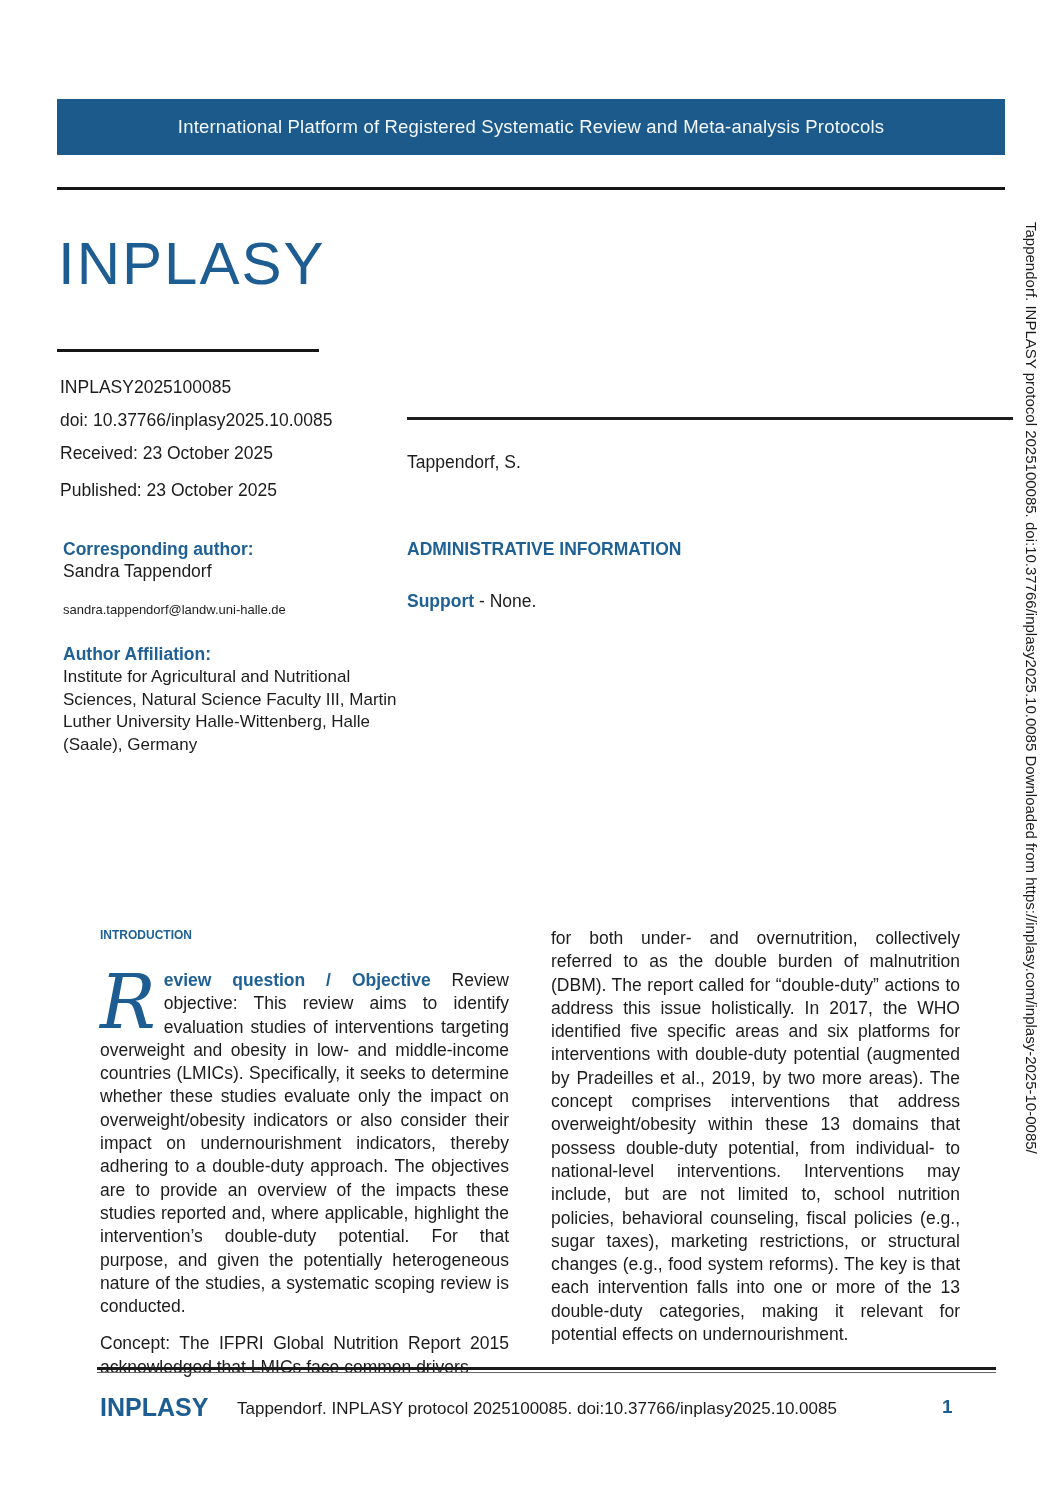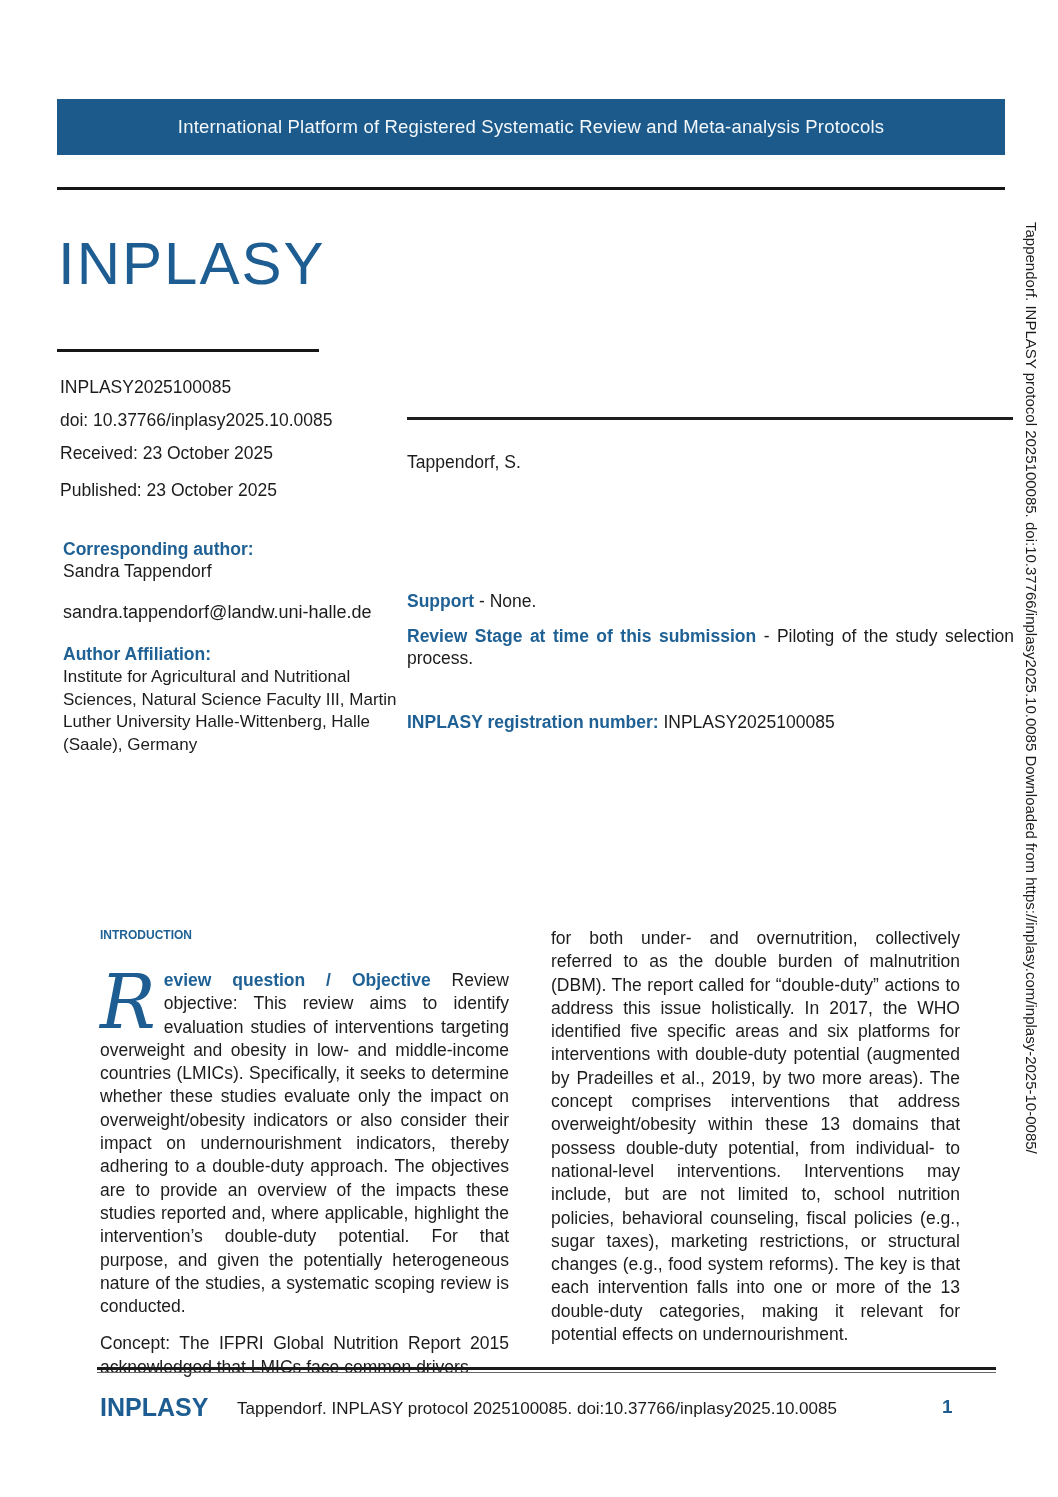--- a/index.html
+++ b/index.html
@@ -28,21 +28,21 @@
   .m1{top:377px;} .m2{top:410px;} .m3{top:443px;} .m4{top:480px;}
   
   .title{left:407px;top:259px;width:602px;font-size:21.5px;font-weight:bold;
     color:var(--title-blue);line-height:31px;}
   .title-rule{left:407px;top:417px;width:606px;height:3px;background:#1e1e1e;}
   .byline{left:407px;top:452px;font-size:17.5px;}
   
   .lbl{color:var(--label-blue);font-weight:bold;}
   .corr-label{left:63px;top:539px;font-size:17.5px;}
   .corr-name{left:63px;top:561px;font-size:17.5px;}
-  .corr-email{left:63px;top:602px;font-size:18px;}
+  .corr-email{left:63px;top:602px;font-size:13px;}
   .affil-label{left:63px;top:644px;font-size:17.5px;}
   .affil-text{left:63px;top:666px;width:345px;font-size:17px;line-height:22.5px;}
   
   .admin{left:407px;width:607px;font-size:17.5px;}
   .a-head{top:539px;}
   .a-support{top:573px;}
   .a-review{top:607px;line-height:22.5px;text-align:justify;}
   .a-conflicts{top:660px;}
   .a-reg{top:694px;}
   .a-amend{top:727px;line-height:23px;text-align:justify;}
@@ -91,30 +91,27 @@
 
   <div class="abs title-rule"></div>
   <div class="abs byline">Tappendorf, S.</div>
 
   <div class="abs corr-label lbl">Corresponding author:</div>
   <div class="abs corr-name">Sandra Tappendorf</div>
   <div class="abs corr-email">sandra.tappendorf@landw.uni-halle.de</div>
   <div class="abs affil-label lbl">Author Affiliation:</div>
   <div class="abs affil-text">Institute for Agricultural and Nutritional Sciences, Natural Science Faculty III, Martin Luther University Halle-Wittenberg, Halle (Saale), Germany</div>
 
+  <div class="abs admin a-head lbl">ADMINISTRATIVE INFORMATION</div>
 
   <p class="abs admin a-support"><span class="lbl">Support</span>
     <span>-  None.</span></p>
 
-  <p class="abs admin a-review"><span class="lbl">Review Stage at time of this submission</span>
-    <span>- Piloting of the study selection process.</span></p>
 
 
-  <p class="abs admin a-reg"><span class="lbl">INPLASY registration number:</span>
-    <span>INPLASY2025100085</span></p>
 
 
   <div class="abs intro-head lbl">INTRODUCTION</div>
 
   <div class="abs col col-left">
     <p class="p1"><span class="dropcap">R</span><span class="lbl">eview question / Objective</span>
       <span>Review objective: This review aims to identify evaluation studies of interventions targeting overweight and obesity in low- and middle-income countries (LMICs). Specifically, it seeks to determine whether these studies evaluate only the impact on overweight/obesity indicators or also consider their impact on undernourishment indicators, thereby adhering to a double-duty approach. The objectives are to provide an overview of the impacts these studies reported and, where applicable, highlight the intervention’s double-duty potential. For that purpose, and given the potentially heterogeneous nature of the studies, a systematic scoping review is conducted.</span></p>
     <p class="p2">Concept: The IFPRI Global Nutrition Report 2015 acknowledged that LMICs face common drivers</p>
   </div>
 

